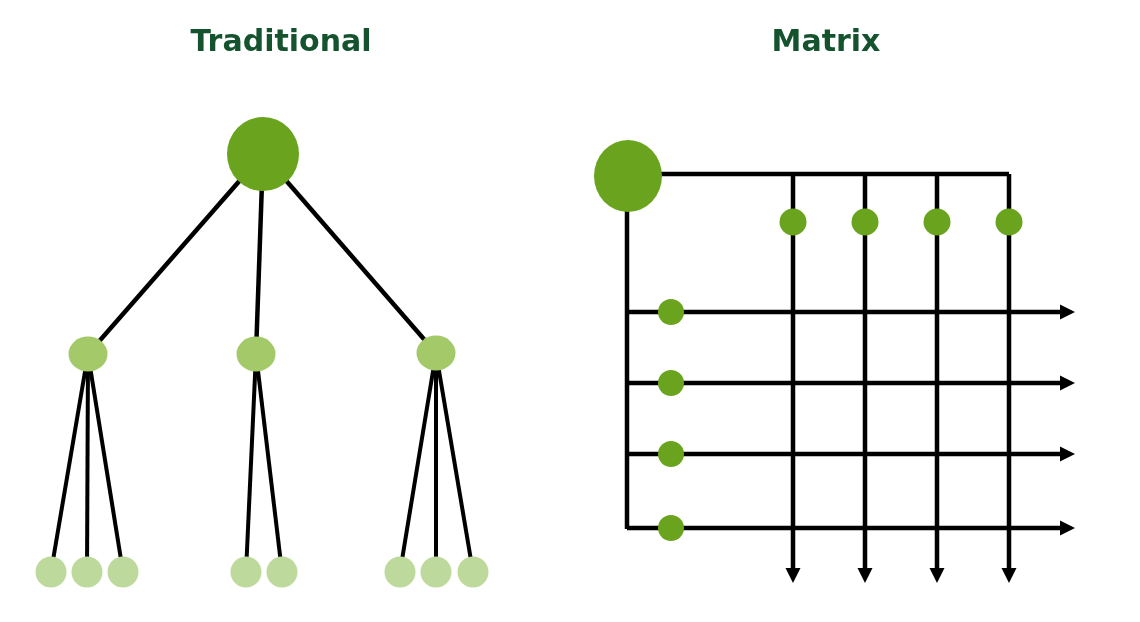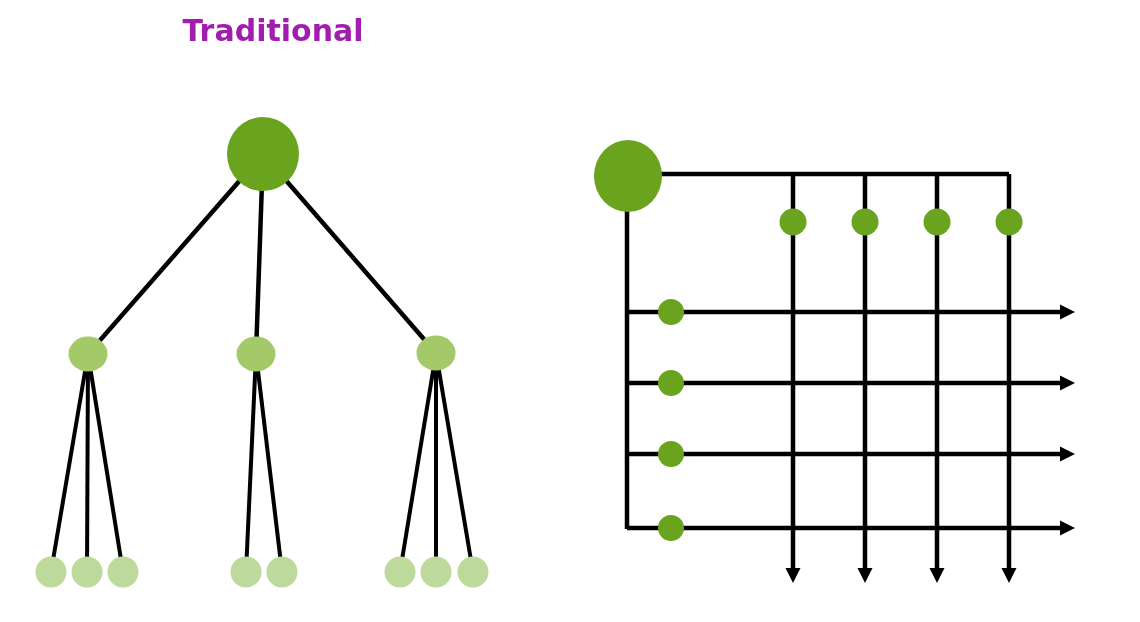--- a/index.html
+++ b/index.html
@@ -12,43 +12,45 @@
     font-family: "DejaVu Sans", "Liberation Sans", sans-serif;
   }
   .stage {
     position: relative;
     width: 1140px;
     height: 622px;
     background: #ffffff;
   }
   .panel-title {
     position: absolute;
-    top: 14px;
+    top: 24px;
     font-size: 30px;
     font-weight: 700;
-    color: #a21caf;
+    color: #14532d;
     text-align: center;
     letter-spacing: 0px;
     line-height: 1.1;
     user-select: none;
+    padding-left: 8px;
   }
   .panel-title.left  { left: 0;   width: 546px; }
   .panel-title.right { left: 548px; width: 540px; }
   svg.diagram-canvas {
     position: absolute;
     left: 0;
     top: 0;
     display: block;
   }
 </style>
 </head>
 <body>
 
 <div class="stage">
   <div class="panel-title left">Traditional</div>
+  <div class="panel-title right">Matrix</div>
   <svg class="diagram-canvas" width="1140" height="622" viewBox="0 0 1140 622" xmlns="http://www.w3.org/2000/svg">
       <line x1="263" y1="154" x2="88" y2="354" stroke="#000000" stroke-width="4.5"></line>
       <line x1="263" y1="154" x2="256" y2="354" stroke="#000000" stroke-width="4.5"></line>
       <line x1="263" y1="154" x2="436" y2="353" stroke="#000000" stroke-width="4.5"></line>
       <line x1="88" y1="354" x2="51" y2="572" stroke="#000000" stroke-width="4"></line>
       <line x1="88" y1="354" x2="87" y2="572" stroke="#000000" stroke-width="4"></line>
       <line x1="88" y1="354" x2="123" y2="572" stroke="#000000" stroke-width="4"></line>
       <line x1="256" y1="354" x2="246" y2="572" stroke="#000000" stroke-width="4"></line>
       <line x1="256" y1="354" x2="282" y2="572" stroke="#000000" stroke-width="4"></line>
       <line x1="436" y1="353" x2="400" y2="572" stroke="#000000" stroke-width="4"></line>

